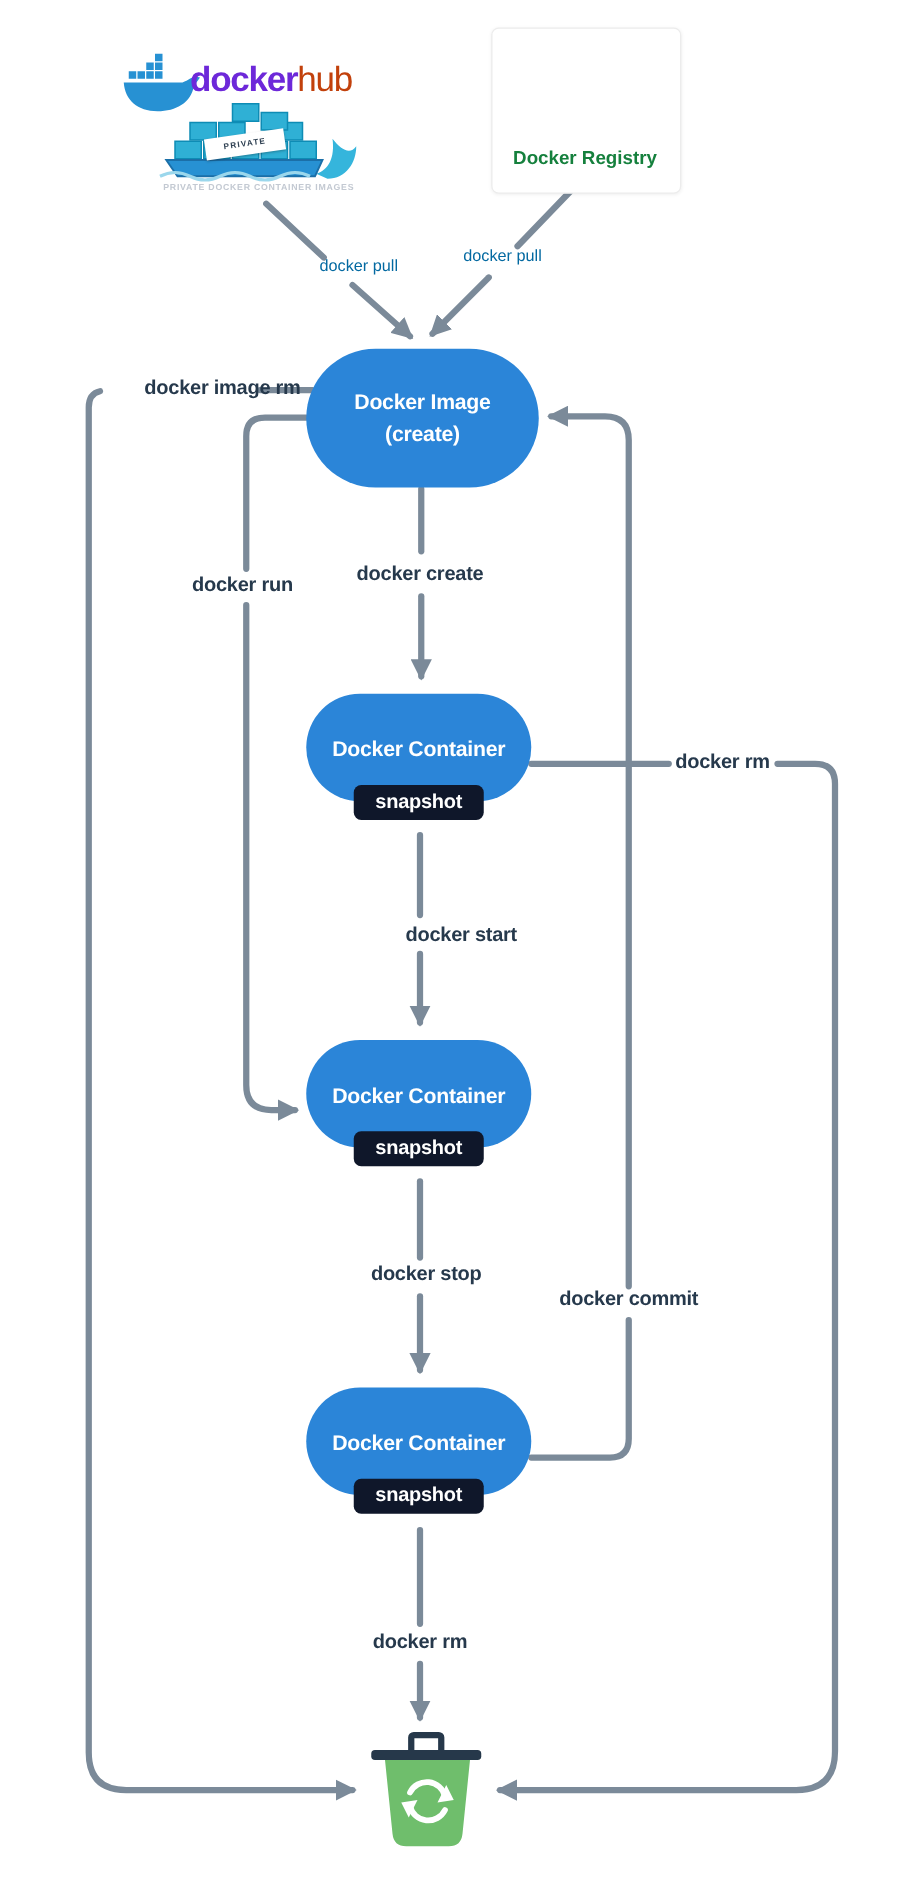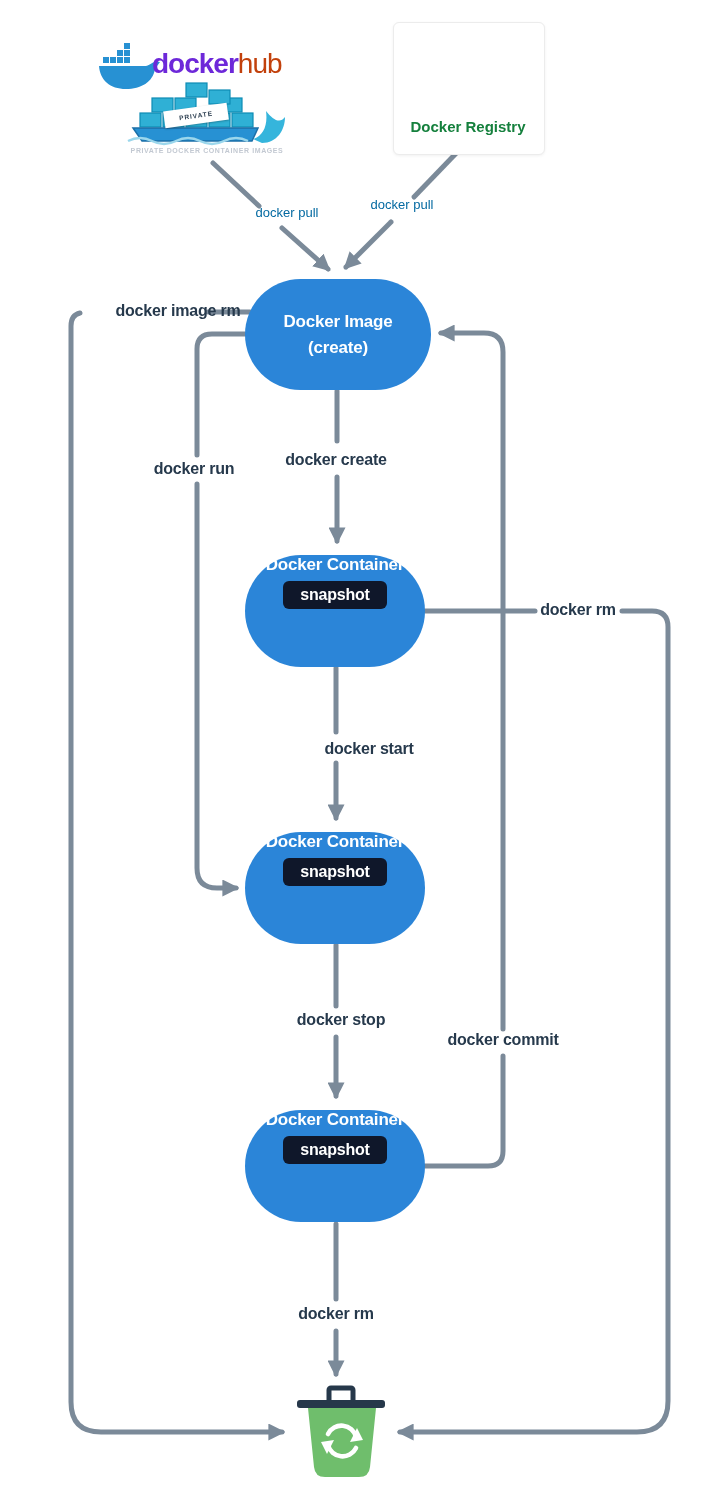--- a/index.html
+++ b/index.html
@@ -9,21 +9,21 @@
   
   .edge-label{position:absolute;transform:translateX(-50%);white-space:nowrap;
               font-weight:700;font-size:16px;color:#26394c;letter-spacing:-0.2px;}
   .edge-label.regular{font-weight:500;font-size:13px;color:#0369a1;letter-spacing:0;}
   
   .node{position:absolute;background:#2b85d8;border-radius:56px;display:flex;
         flex-direction:column;align-items:center;color:#ffffff;font-weight:700;
         font-size:17px;letter-spacing:-0.2px;}
   .node.image{left:245px;top:279px;width:186px;height:111px;justify-content:center;
               line-height:1.5;text-align:center;}
-  .node.container{left:245px;width:180px;height:112px;box-sizing:border-box;gap:6px;}
+  .node.container{left:245px;width:180px;height:86px;padding-top:35px;box-sizing:border-box;gap:18px;}
   .badge{background:#0f172a;border-radius:6px;padding:5px 17px;font-size:16px;font-weight:700;color:#fff;}
   
   .hub-word{position:absolute;left:152px;top:48px;font-size:28px;font-weight:700;letter-spacing:-1px;}
   .hub-word .d{color:#6d28d9;}
   .hub-word .h{color:#c2410c;font-weight:400;}
   .hub-caption{position:absolute;left:207px;top:147px;transform:translateX(-50%);
                font-size:7px;color:#c3c9d2;letter-spacing:0.6px;white-space:nowrap;font-weight:700;}
   .private-tag{position:absolute;left:164px;top:107px;width:64px;height:17px;background:#ffffff;
                transform:rotate(-8deg);box-shadow:0 1px 2px rgba(0,0,0,0.25);
                display:flex;align-items:center;justify-content:center;

